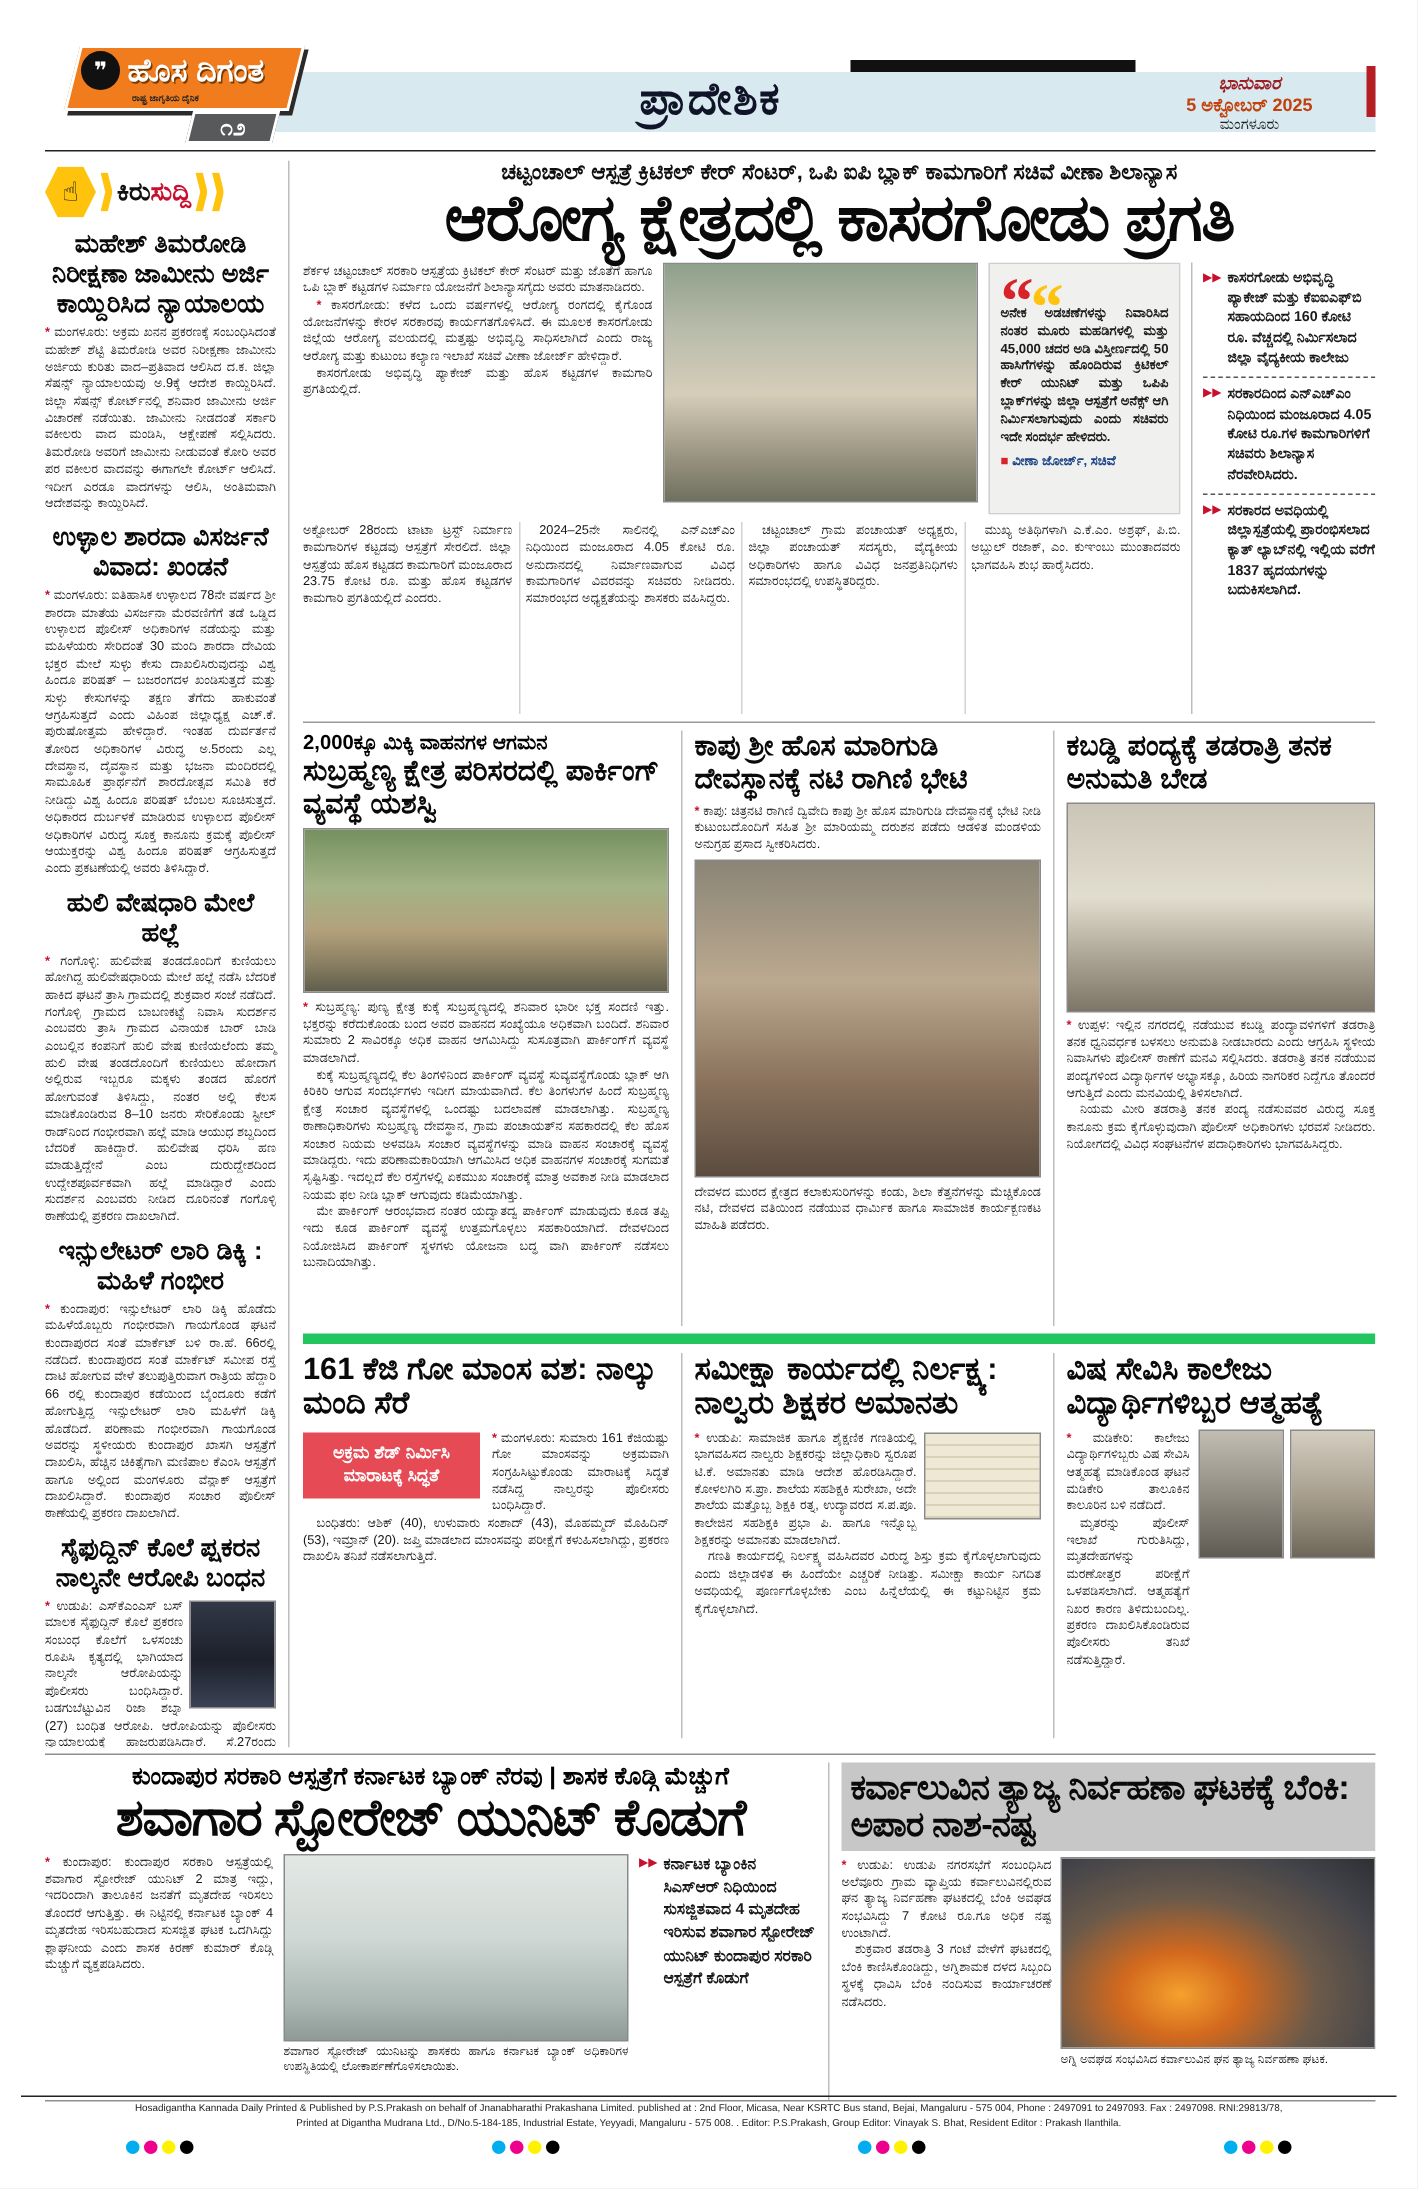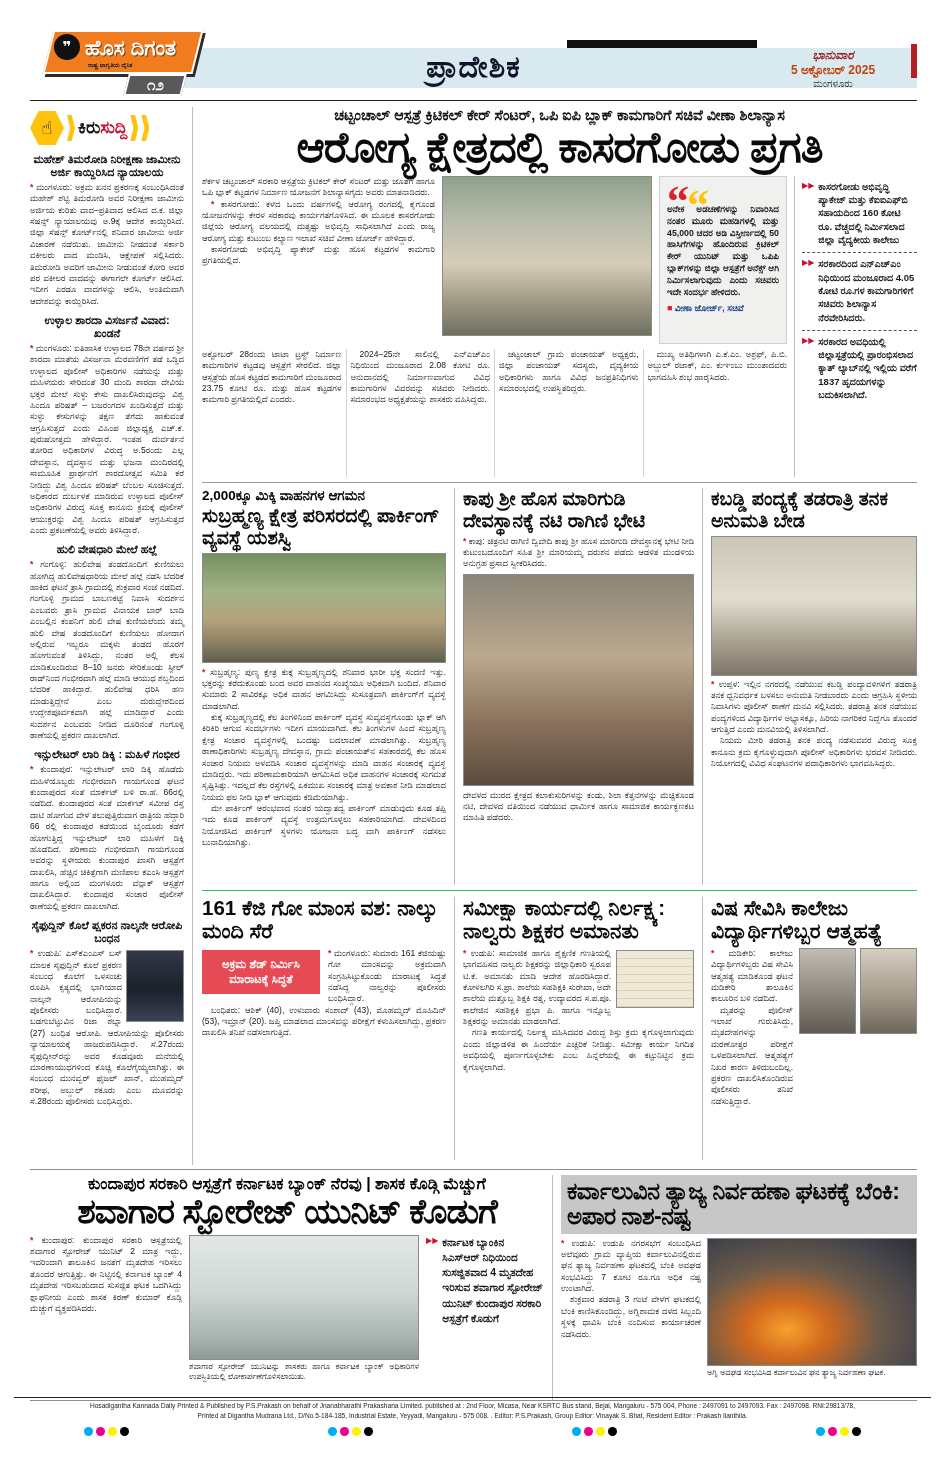--- a/index.html
+++ b/index.html
@@ -46,21 +46,21 @@
   .mainarea { flex:1; padding-left:9px; overflow:hidden; }
 
   
   .badge { display:flex; align-items:center; gap:3px; margin:4px 0 8px; }
   .hex { width:34px; height:34px; background:#ffc20d; display:flex; align-items:center; justify-content:center;
          clip-path:polygon(25% 0,75% 0,100% 50%,75% 100%,25% 100%,0 50%); font-size:18px; color:#111; }
   .chev { width:8px; height:26px; background:#ffc20d; clip-path:polygon(0 0,60% 0,100% 50%,60% 100%,0 100%,40% 50%); }
   .badge-text { font-size:17px; font-weight:bold; }
   .badge-text .w1 { color:#111; } .badge-text .w2 { color:#c8102e; }
   .brief { margin-bottom:7px; }
-  .brief h3 { font-size:11px; line-height:1.18; text-align:center; margin-bottom:3px; }
+  .brief h3 { font-size:17px; line-height:1.18; text-align:center; margin-bottom:3px; }
   .portrait-wrap { float:right; width:58px; height:72px; margin:2px 0 2px 4px; }
 
   
   .lead { border-bottom:1px solid #9a9a9a; padding-bottom:5px; }
   .kicker { text-align:center; font-size:14.5px; font-weight:bold; color:#101010; margin-bottom:2px; }
   .lead h1 { text-align:center; font-size:43px; line-height:1.02; margin-bottom:6px; letter-spacing:-1px; }
   .lead-cols { display:flex; }
   .lead-main { width:585px; flex:0 0 585px; }
   .lead-top { display:flex; gap:7px; height:168px; overflow:hidden; }
   .lead-text { width:233px; flex:0 0 233px; }
@@ -88,21 +88,21 @@
   .r2a .kick2 { font-size:13.5px; font-weight:bold; margin-bottom:1px; }
   .row2 h2 { font-size:19px; line-height:1.15; margin-bottom:4px; }
   .ph-parking { width:100%; height:110px; margin-bottom:4px;
      background:linear-gradient(180deg,#76905f 0%,#a3b385 35%,#b3a17c 62%,#8b8063 82%,#5f5e4c 100%); }
   .ph-ragini { width:100%; height:212px; margin:4px 0;
      background:linear-gradient(180deg,#8b8577 0%,#bba98f 38%,#8a725c 70%,#5b4c3f 100%); }
   .ph-kabaddi { width:100%; height:140px; margin-bottom:3px;
      background:linear-gradient(180deg,#cac5b7 0%,#e2decf 45%,#aaa393 75%,#7d7668 100%); }
 
   
-  .row3 { display:flex; height:270px; overflow:hidden; border-top:1px solid #22c55e; padding-top:6px; margin-top:5px; }
+  .row3 { display:flex; height:270px; overflow:hidden; border-top:7px solid #22c55e; padding-top:6px; margin-top:5px; }
   .r3a { width:252px; flex:0 0 252px; padding-right:8px; }
   .r3b { width:248px; flex:0 0 248px; border-left:1px solid #bdbdbd; padding:0 8px; }
   .r3c { flex:1; border-left:1px solid #bdbdbd; padding-left:8px; }
   .row3 h2 { font-size:20.5px; line-height:1.12; margin-bottom:5px; }
   .redbox { background:#e64a55; color:#fff; font-weight:bold; font-size:11.5px; line-height:1.3; text-align:center;
             padding:7px 6px; width:118px; float:left; margin:2px 8px 4px 0; }
   .ph-note { float:right; width:78px; height:58px; margin:2px 0 3px 5px; background:
      repeating-linear-gradient(180deg,#efe8d4 0 7px,#d9d0b8 7px 8px); }
   .suicide-flex { display:flex; gap:6px; }
   .suicide-flex .txt { flex:1; }
@@ -227,21 +227,21 @@
                 <div class="qmarks">
                     <span class="q-red">“</span>
                     <span class="q-yellow">“</span>
                   </div>
                 <p class="quote-text">ಅನೇಕ ಅಡಚಣೆಗಳನ್ನು ನಿವಾರಿಸಿದ ನಂತರ ಮೂರು ಮಹಡಿಗಳಲ್ಲಿ ಮತ್ತು 45,000 ಚದರ ಅಡಿ ವಿಸ್ತೀರ್ಣದಲ್ಲಿ 50 ಹಾಸಿಗೆಗಳನ್ನು ಹೊಂದಿರುವ ಕ್ರಿಟಿಕಲ್ ಕೇರ್ ಯುನಿಟ್ ಮತ್ತು ಒಪಿಪಿ ಬ್ಲಾಕ್‌ಗಳನ್ನು ಜಿಲ್ಲಾ ಆಸ್ಪತ್ರೆಗೆ ಅನೆಕ್ಸ್ ಆಗಿ ನಿರ್ಮಿಸಲಾಗುವುದು ಎಂದು ಸಚಿವರು ಇದೇ ಸಂದರ್ಭ ಹೇಳಿದರು.</p>
                 <div class="quote-attr"><span class="sq">■</span> <span>ವೀಣಾ ಜೋರ್ಜ್, ಸಚಿವೆ</span></div>
               </aside>
             </div>
             <div class="lead-cont">
               <p class="body">ಅಕ್ಟೋಬರ್ 28ರಂದು ಟಾಟಾ ಟ್ರಸ್ಟ್ ನಿರ್ಮಾಣ ಕಾಮಗಾರಿಗಳ ಕಟ್ಟಡವು ಆಸ್ಪತ್ರೆಗೆ ಸೇರಲಿದೆ. ಜಿಲ್ಲಾ ಆಸ್ಪತ್ರೆಯ ಹೊಸ ಕಟ್ಟಡದ ಕಾಮಗಾರಿಗೆ ಮಂಜೂರಾದ 23.75 ಕೋಟಿ ರೂ. ಮತ್ತು ಹೊಸ ಕಟ್ಟಡಗಳ ಕಾಮಗಾರಿ ಪ್ರಗತಿಯಲ್ಲಿದೆ ಎಂದರು.</p>
-              <p class="body">2024–25ನೇ ಸಾಲಿನಲ್ಲಿ ಎನ್‌ಎಚ್‌ಎಂ ನಿಧಿಯಿಂದ ಮಂಜೂರಾದ 2.08 ಕೋಟಿ ರೂ. ಅನುದಾನದಲ್ಲಿ ನಿರ್ಮಾಣವಾಗುವ ವಿವಿಧ ಕಾಮಗಾರಿಗಳ ವಿವರವನ್ನು ಸಚಿವರು ನೀಡಿದರು. ಸಮಾರಂಭದ ಅಧ್ಯಕ್ಷತೆಯನ್ನು ಶಾಸಕರು ವಹಿಸಿದ್ದರು.</p>
+              <p class="body">2024–25ನೇ ಸಾಲಿನಲ್ಲಿ ಎನ್‌ಎಚ್‌ಎಂ ನಿಧಿಯಿಂದ ಮಂಜೂರಾದ 4.05 ಕೋಟಿ ರೂ. ಅನುದಾನದಲ್ಲಿ ನಿರ್ಮಾಣವಾಗುವ ವಿವಿಧ ಕಾಮಗಾರಿಗಳ ವಿವರವನ್ನು ಸಚಿವರು ನೀಡಿದರು. ಸಮಾರಂಭದ ಅಧ್ಯಕ್ಷತೆಯನ್ನು ಶಾಸಕರು ವಹಿಸಿದ್ದರು.</p>
               <p class="body">ಚಟ್ಟಂಚಾಲ್ ಗ್ರಾಮ ಪಂಚಾಯತ್ ಅಧ್ಯಕ್ಷರು, ಜಿಲ್ಲಾ ಪಂಚಾಯತ್ ಸದಸ್ಯರು, ವೈದ್ಯಕೀಯ ಅಧಿಕಾರಿಗಳು ಹಾಗೂ ವಿವಿಧ ಜನಪ್ರತಿನಿಧಿಗಳು ಸಮಾರಂಭದಲ್ಲಿ ಉಪಸ್ಥಿತರಿದ್ದರು.</p>
               <p class="body">ಮುಖ್ಯ ಅತಿಥಿಗಳಾಗಿ ಎ.ಕೆ.ಎಂ. ಅಶ್ರಫ್, ಪಿ.ಬಿ. ಅಬ್ದುಲ್ ರಜಾಕ್, ಎಂ. ಕುಞಂಬು ಮುಂತಾದವರು ಭಾಗವಹಿಸಿ ಶುಭ ಹಾರೈಸಿದರು.</p>
             </div>
           </div>
           <aside class="highlights">
             <div class="hl">
               <span class="arrow">▶▶</span>
               <span class="txt">ಕಾಸರಗೋಡು ಅಭಿವೃದ್ಧಿ ಪ್ಯಾಕೇಜ್ ಮತ್ತು ಕೆಐಐಎಫ್‌ಬಿ ಸಹಾಯದಿಂದ 160 ಕೋಟಿ ರೂ. ವೆಚ್ಚದಲ್ಲಿ ನಿರ್ಮಿಸಲಾದ ಜಿಲ್ಲಾ ವೈದ್ಯಕೀಯ ಕಾಲೇಜು</span>
             </div>
             <div class="hl">

